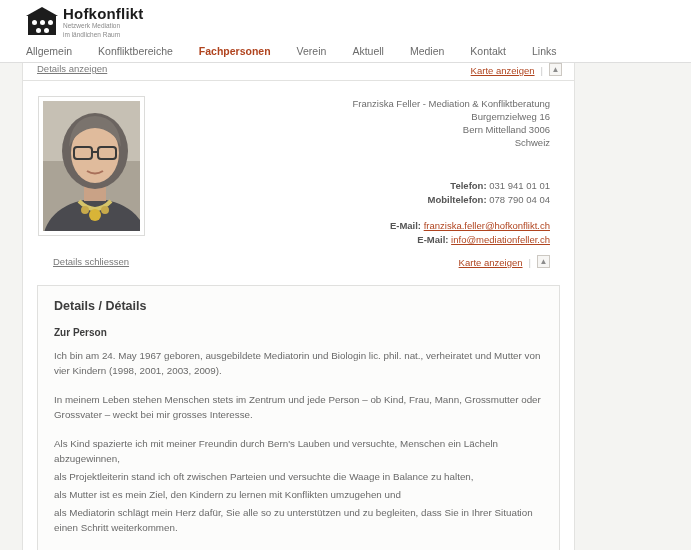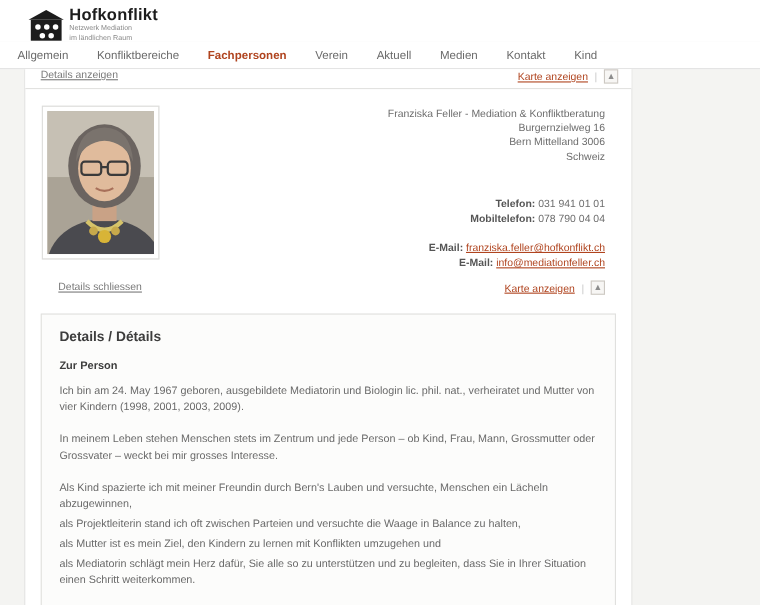--- a/index.html
+++ b/index.html
@@ -16,21 +16,21 @@
   .site-header {
     background: #ffffff;
     height: 38px;
     position: relative;
     border-bottom: none;
   }
   .logo-wrap {
     position: absolute;
     left: 26px; top: 2px;
     display: flex;
-    align-items: flex-end;
+    align-items: center;
   }
   .logo-mark {
     width: 32px; height: 32px;
     position: relative;
     margin-right: 5px;
   }
   .logo-mark .roof {
     position: absolute;
     left: 0; top: 2px;
     width: 0; height: 0;
@@ -72,21 +72,21 @@
 
   
   .nav-bar {
     background: #ffffff;
     height: 25px;
     border-bottom: 1px solid #dedede;
     position: relative;
   }
   .nav {
     position: absolute;
-    left: 8px; top: 0;
+    left: 18px; top: 0;
     display: flex;
     align-items: center;
     height: 25px;
   }
   .nav-item {
     font-size: 10.5px;
     color: #6b6b6b;
     padding: 0 13px;
     cursor: pointer;
     white-space: nowrap;
@@ -287,21 +287,21 @@
 
 <div class="nav-bar">
   <div class="nav">
     <div class="nav-item">Allgemein</div>
     <div class="nav-item">Konfliktbereiche</div>
     <div class="nav-item active">Fachpersonen</div>
     <div class="nav-item">Verein</div>
     <div class="nav-item">Aktuell</div>
     <div class="nav-item">Medien</div>
     <div class="nav-item">Kontakt</div>
-    <div class="nav-item">Kind</div>
+    <div class="nav-item">Links</div>
   </div>
 </div>
 
 <div class="page">
   <div class="right-gutter"></div>
 
   <div class="content-col">
 
     <div class="prev-entry">
       <span class="det-link">Details anzeigen</span>

